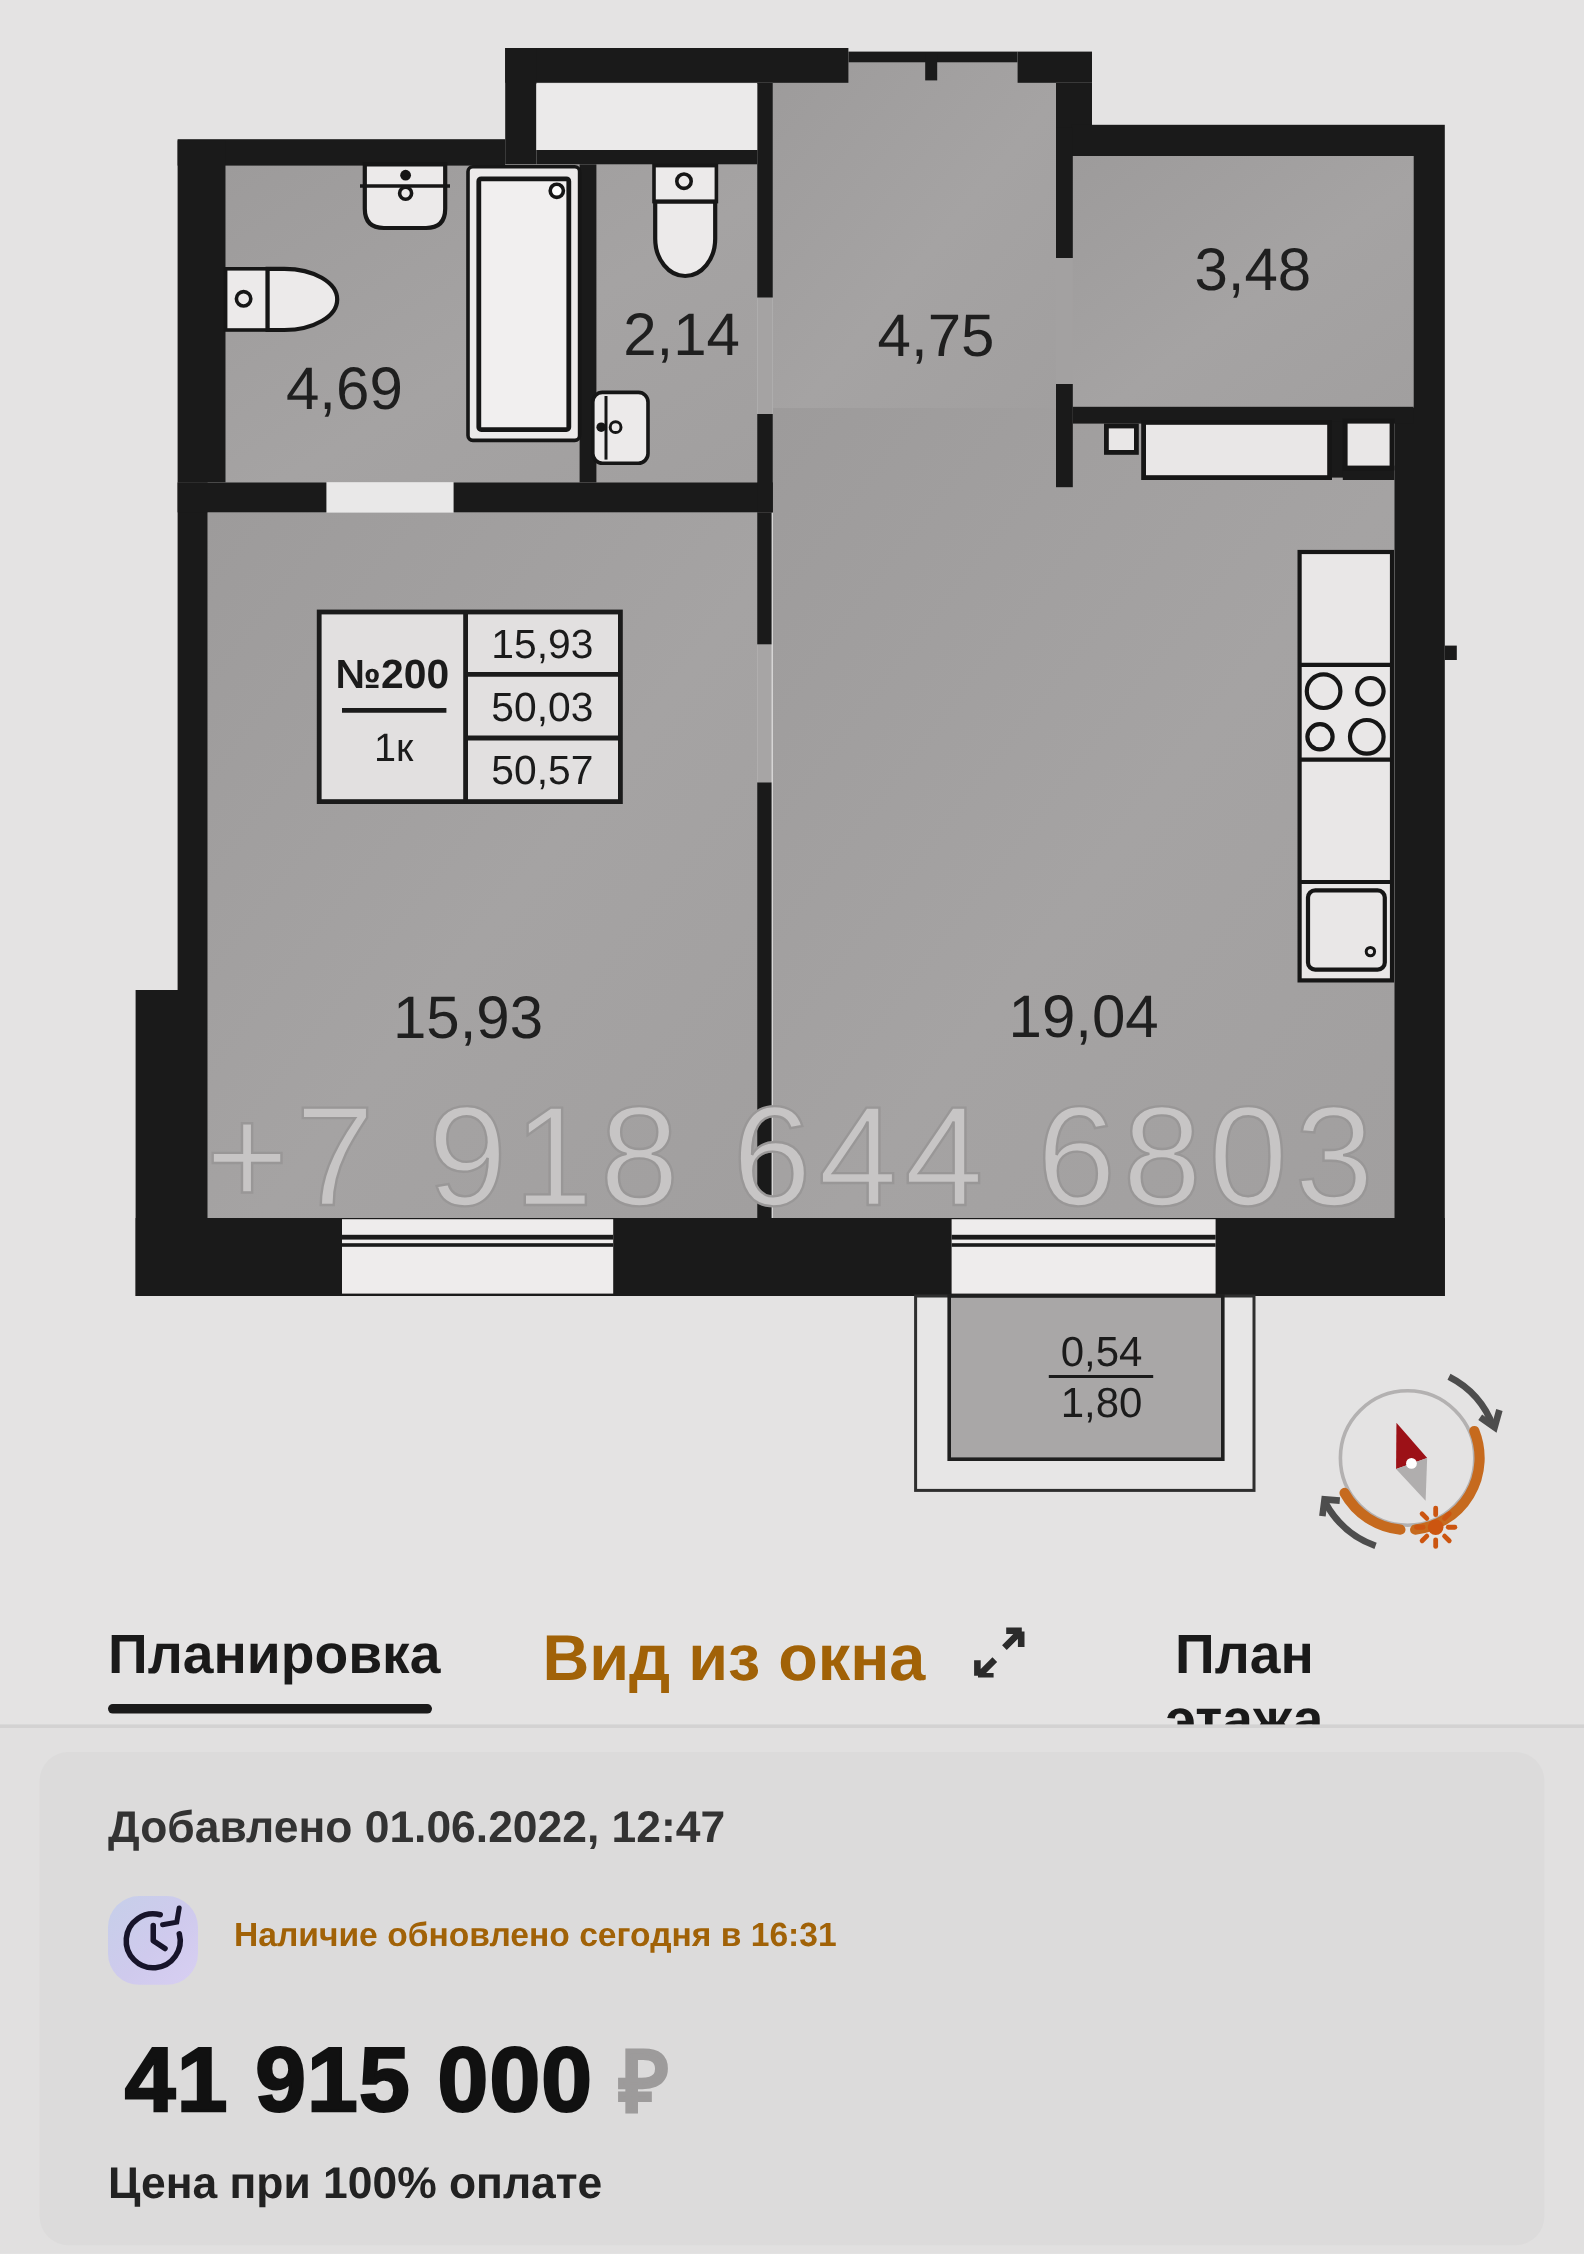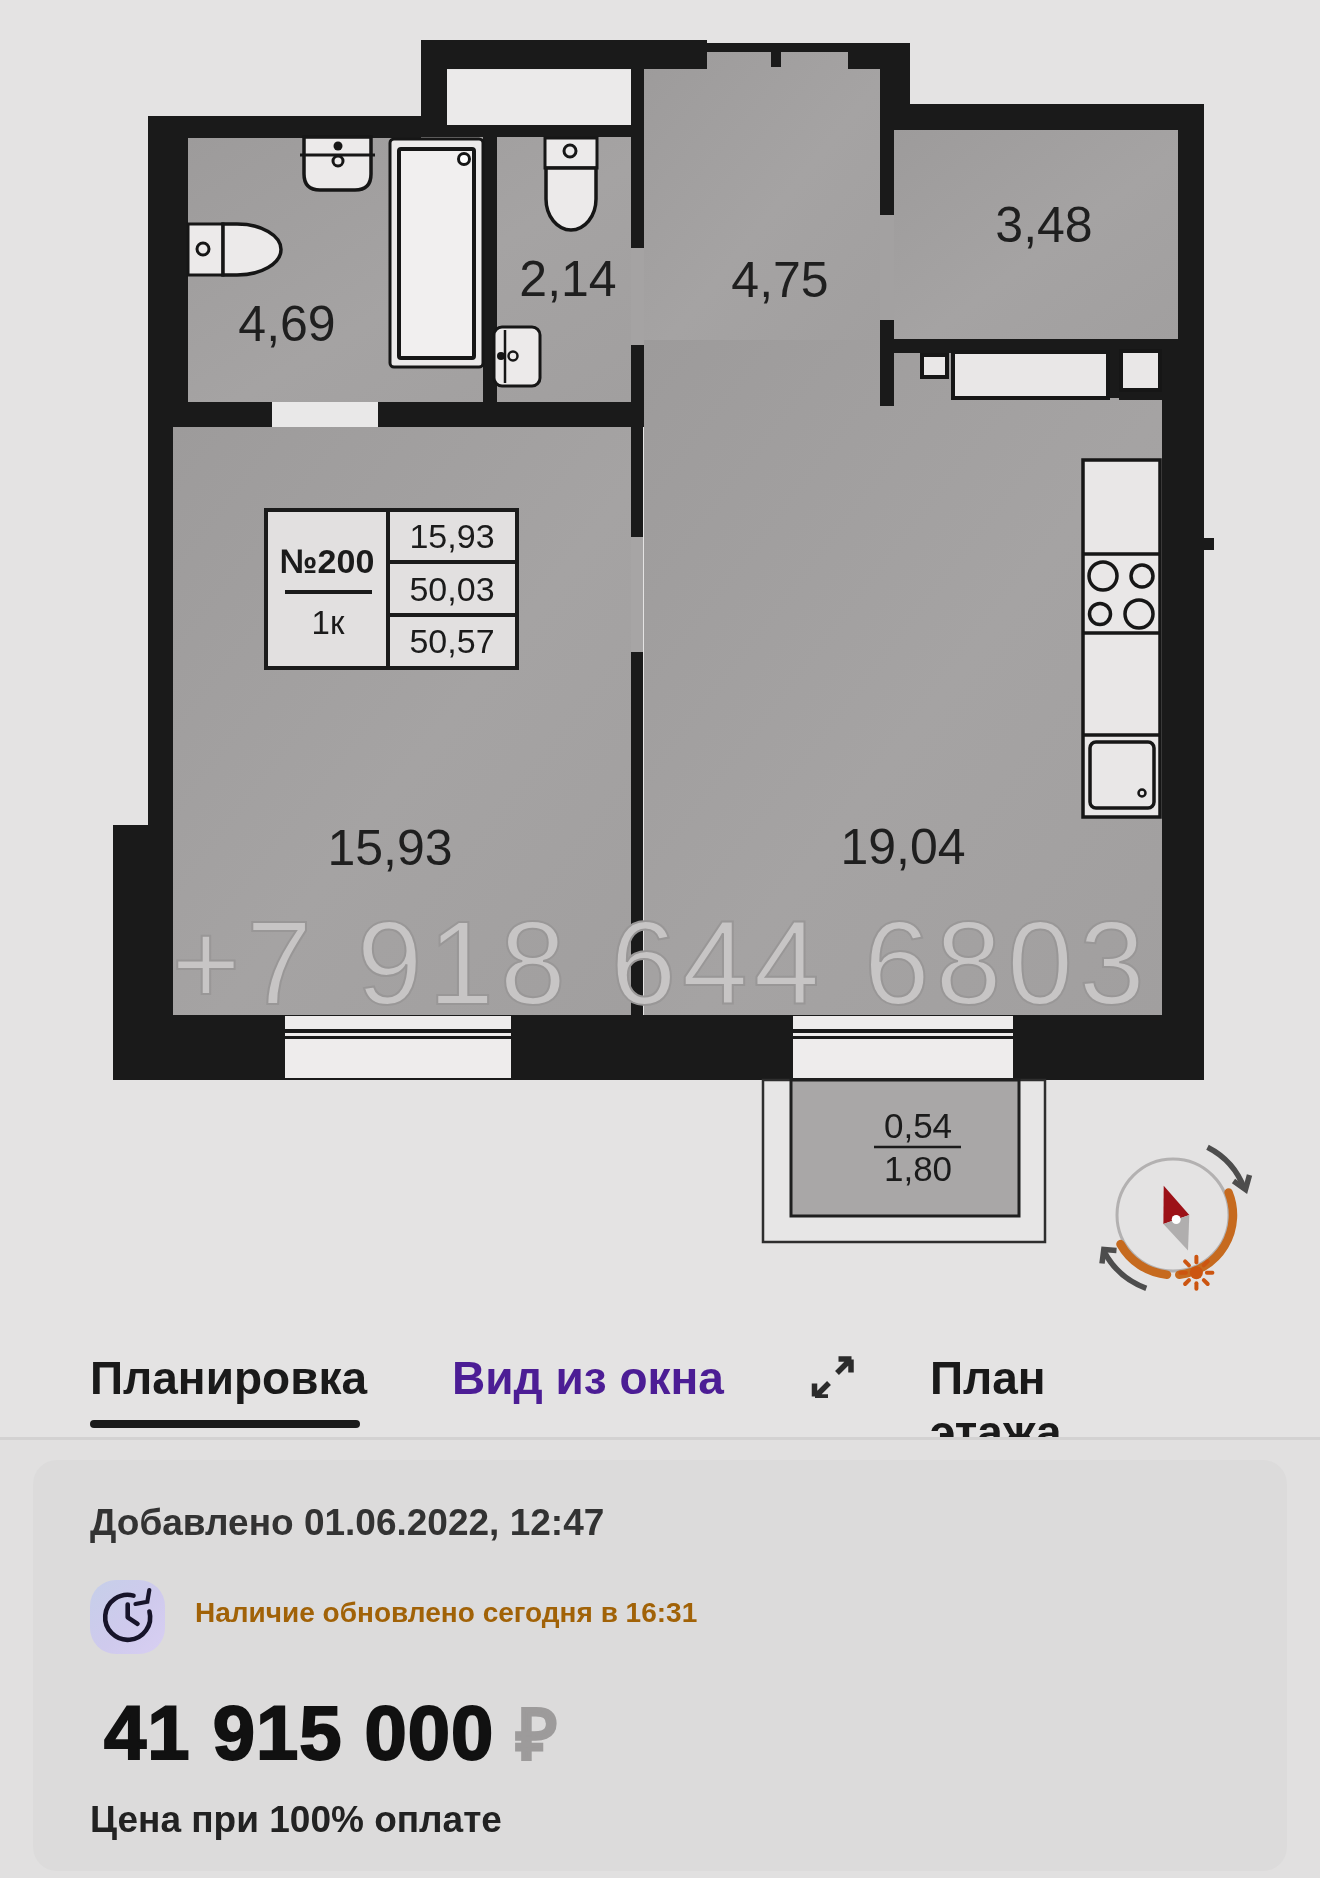--- a/index.html
+++ b/index.html
@@ -219,27 +219,27 @@
         <line x1="1206.9" y1="1272.7" x2="1212.4" y2="1272.7"></line>
         <line x1="1189" y1="1265.3" x2="1185.1" y2="1261.4"></line>
         <line x1="1203.8" y1="1280.1" x2="1207.7" y2="1284"></line>
         <line x1="1189" y1="1280.1" x2="1185.1" y2="1284"></line>
         <line x1="1203.8" y1="1265.3" x2="1207.7" y2="1261.4"></line>
       </g>
     </g>
   </g>
 </svg>
 
-<div class="abs" style="left:0;top:1330px;width:1144px;height:107px;">
+<div class="abs" style="left:0;top:1330px;width:1144px;height:107px;text-align:center;">
 
   <div class="abs" style="left:90px;top:21px;font-size:46px;font-weight:bold;color:#1a1a1a;">Планировка</div>
 
   <div class="abs" style="left:90px;top:90px;width:270px;height:8px;background:#1a1a1a;border-radius:4px;"></div>
 
-  <div class="abs" style="left:452px;top:21px;font-size:46px;font-weight:bold;color:#4c1d95;">Вид из окна</div>
+  <div class="abs" style="left:452px;top:21px;font-size:54px;font-weight:bold;color:#a16207;">Вид из окна</div>
 
   <svg class="abs" style="left:806px;top:16px" width="52" height="52" viewBox="0 0 52 52">
     <g stroke="#2b2b2b" stroke-width="5.5" fill="none">
       <path d="M32.5 13 H45.5 M45 13.5 V26.5 M44.5 13.5 L31 27"></path>
       <path d="M8.5 37.5 V50.5 M9 51 H22 M9.5 50.5 L23 37"></path>
     </g>
   </svg>
 
   <div class="abs" style="left:886px;top:21px;font-size:46px;font-weight:bold;color:#1a1a1a;margin-left:44px;">План этажа</div>
 </div>

